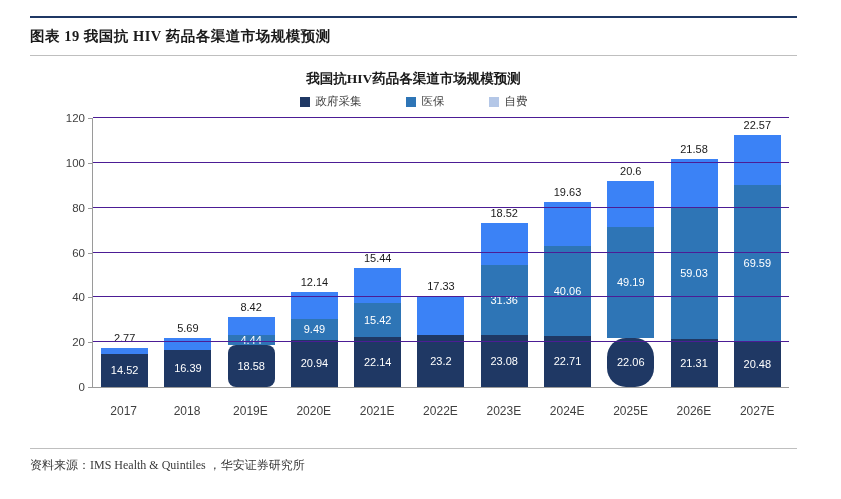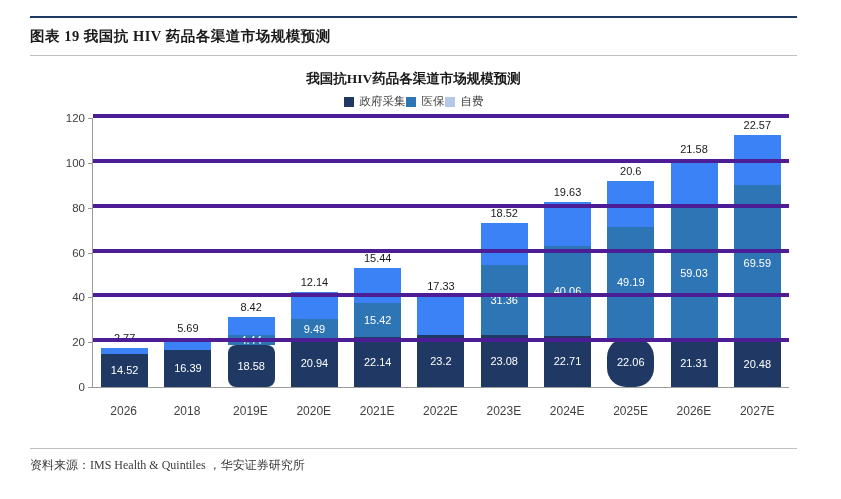--- a/index.html
+++ b/index.html
@@ -48,40 +48,41 @@
     font-family:"Liberation Serif", serif;
     font-size:13.5px;
     font-weight:bold;
     color:#1a1a1a;
   }
   .legend{
     position:absolute;
     top:38px;left:0;right:0;
     display:flex;
     justify-content:center;
+    gap:44px;
     font-size:11.5px;
     color:#3f3f3f;
   }
   .legend-item{display:flex;align-items:center;gap:6px;}
   .legend-swatch{width:10px;height:10px;display:inline-block;}
   
   .plot{
     position:absolute;
     left:62px;
     top:62px;
     right:8px;
     bottom:60px;
     border-left:1px solid #9a9a9a;
     border-bottom:1px solid #9a9a9a;
   }
   .gridline{
     position:absolute;
     left:0;right:0;
     height:0;
-    border-top:4px solid #4c1d95;
+    border-top:1px solid #4c1d95;
   }
   .ytick-label{
     position:absolute;
     right:calc(100% + 8px);
     transform:translateY(-50%);
     font-size:11.5px;
     color:#3f3f3f;
     white-space:nowrap;
   }
   .tick-mark{
@@ -320,21 +321,21 @@
           <span class="ytick-label">100</span>
           <span class="tick-mark"></span>
         </div>
         <div class="gridline" style="bottom: 100%;">
           <span class="ytick-label">120</span>
           <span class="tick-mark"></span>
         </div>
       </div>
 
     <div class="xlabels" id="xlabels">
-        <div class="xlabel">2026</div>
+        <div class="xlabel">2017</div>
         <div class="xlabel">2018</div>
         <div class="xlabel">2019E</div>
         <div class="xlabel">2020E</div>
         <div class="xlabel">2021E</div>
         <div class="xlabel">2022E</div>
         <div class="xlabel">2023E</div>
         <div class="xlabel">2024E</div>
         <div class="xlabel">2025E</div>
         <div class="xlabel">2026E</div>
         <div class="xlabel">2027E</div>

